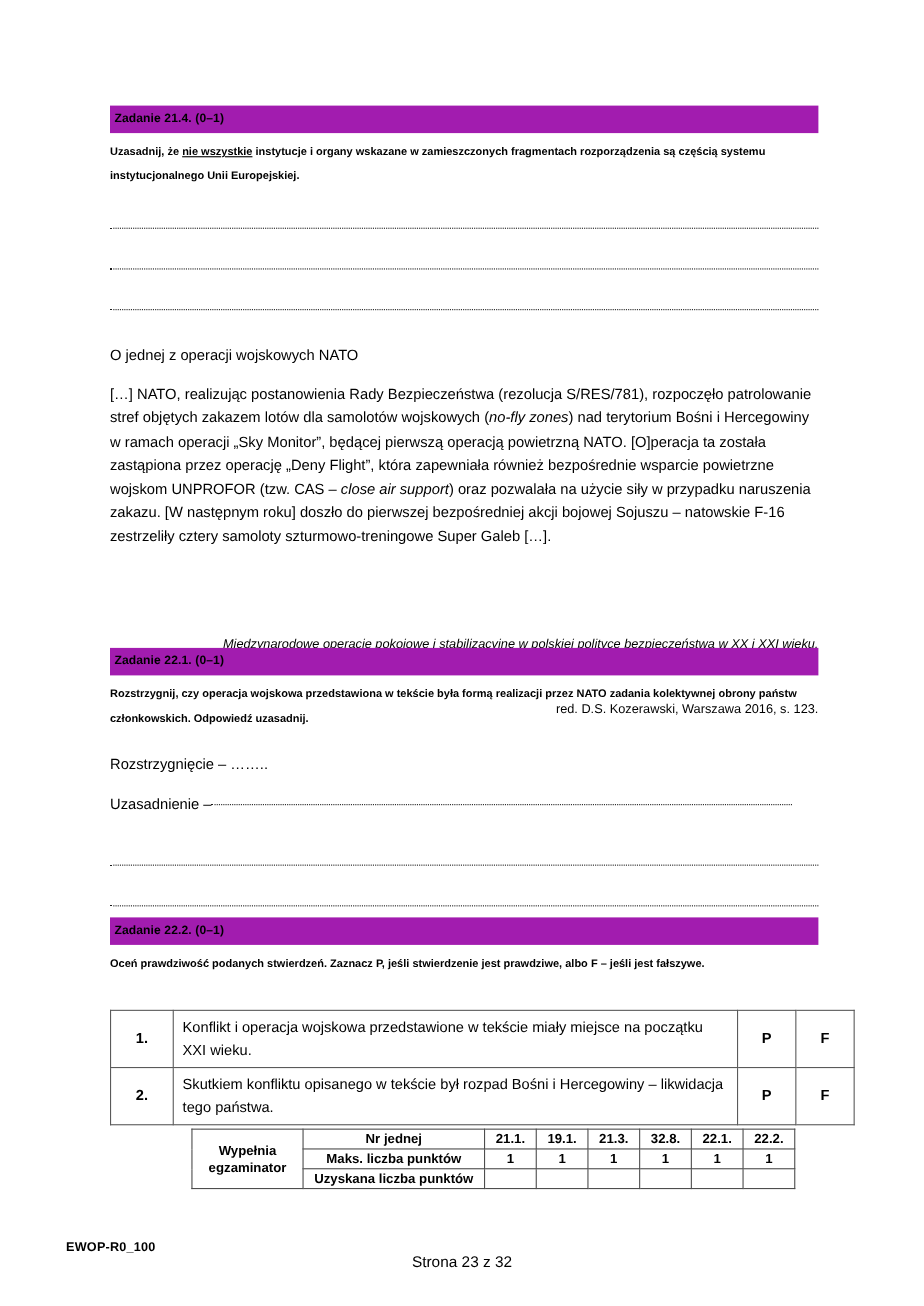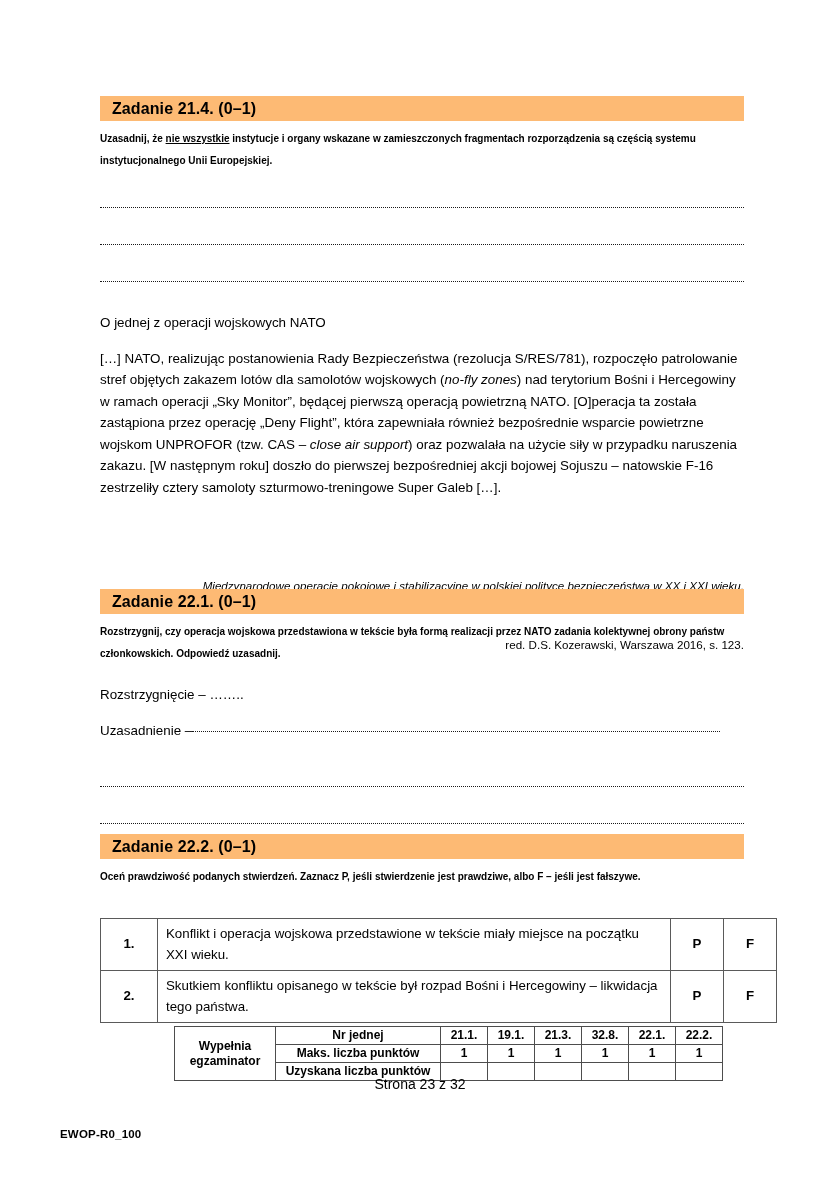--- a/index.html
+++ b/index.html
@@ -24,25 +24,25 @@
   }
   .content {
     position: absolute;
     left: 100px;
     top: 0;
     width: 644px;
   }
 
   
   .task-bar {
-    background: #fdba74;
-    font-weight: bold;
-    font-size: 16px;
+    background: #a21caf;
+    font-weight: bold;
+    font-size: 11px;
     line-height: 21px;
-    padding: 2px 0 2px 12px;
+    padding: 2px 0 2px 4px;
     letter-spacing: 0.1px;
   }
 
   
   .instruction {
     font-weight: bold;
     font-size: 10px;
     line-height: 21.5px;
     margin-top: 7px;
   }
@@ -150,21 +150,21 @@
     position: absolute;
     left: 60px;
     top: 1128px;
     font-weight: bold;
     font-size: 11.5px;
     letter-spacing: 0.2px;
   }
   .footer-page {
     position: absolute;
     left: 0;
-    top: 1076px;
+    top: 1139px;
     width: 840px;
     text-align: center;
     font-size: 14px;
   }
 </style>
 </head>
 <body>
 
 <div class="page">
 

